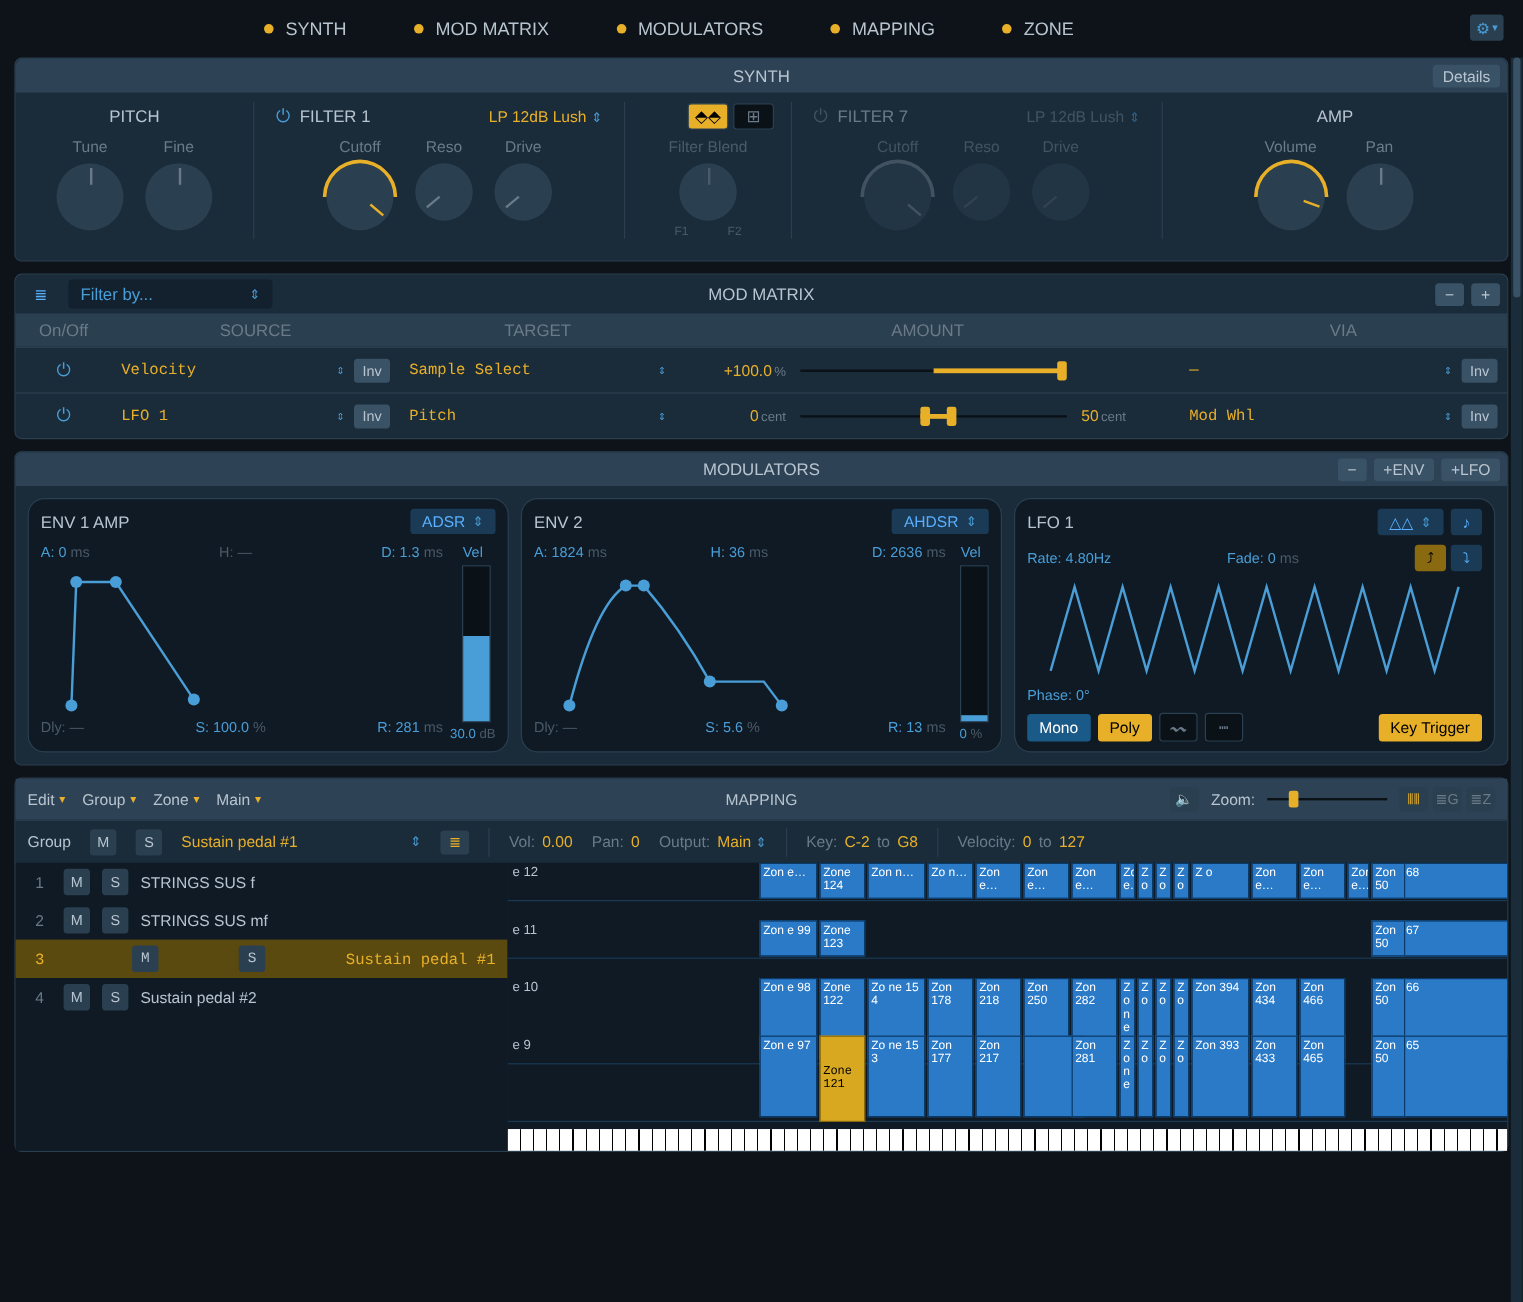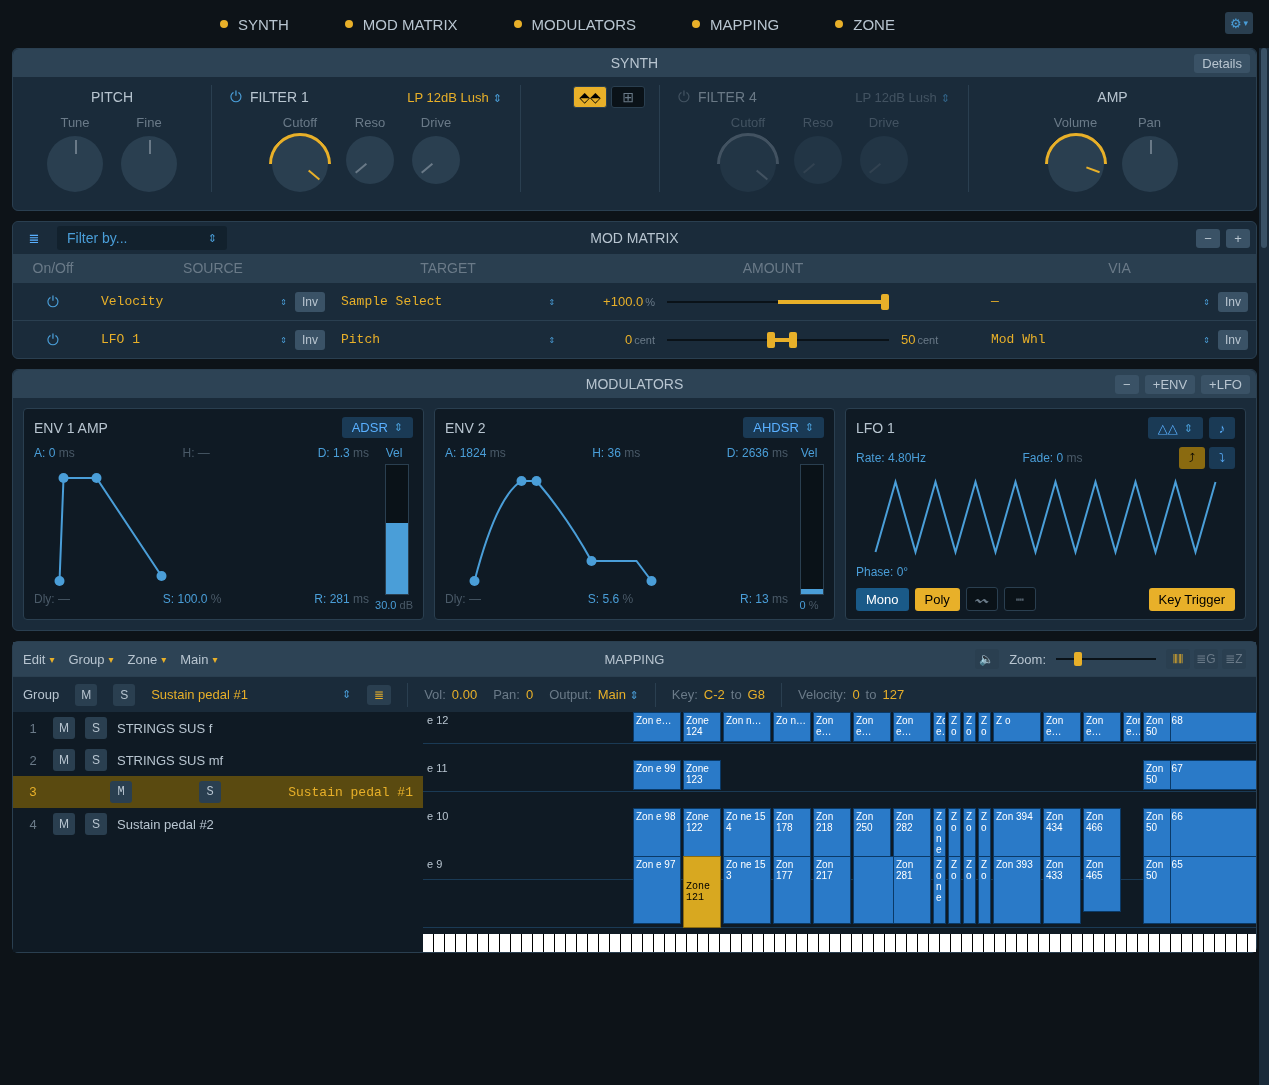--- a/index.html
+++ b/index.html
@@ -78,21 +78,21 @@
   .chev{color:var(--blue);font-size:11px;}
   .inv-btn{background:#3a5266;color:var(--text);padding:3px 7px;border-radius:3px;font-size:12px;}
   .amt-val{width:80px;text-align:right;color:var(--yellow);font-size:13px;}
   .amt-unit{color:var(--text-dim);font-size:11px;margin-left:2px;}
   .slider-track{flex:1;height:2px;background:#0a1218;position:relative;}
   .slider-fill{position:absolute;height:4px;top:-1px;background:var(--yellow);}
   .slider-thumb{position:absolute;width:8px;height:16px;background:var(--yellow);top:-7px;border-radius:2px;}
 
   
   .mod-body{display:flex;padding:10px;gap:10px;}
-  .mod-panel{flex:1;background:var(--panel-darker);border:1px solid var(--border);border-radius:4px;padding:8px 10px;display:flex;flex-direction:column;}
+  .mod-panel{flex:1;background:var(--panel-darker);border:1px solid var(--border);border-radius:14px;padding:8px 10px;display:flex;flex-direction:column;}
   .mod-head{display:flex;justify-content:space-between;align-items:center;margin-bottom:8px;}
   .mod-name{color:var(--text);font-size:14px;}
   .mode-sel{background:#1a3a55;color:var(--blue-bright);padding:3px 10px;border-radius:3px;font-size:13px;display:flex;gap:6px;align-items:center;}
   .env-params{display:flex;justify-content:space-between;color:var(--blue);font-size:12px;margin-bottom:6px;}
   .env-params span{white-space:nowrap;}
   .env-graph{height:120px;position:relative;margin-bottom:6px;}
   .env-row2{display:flex;justify-content:space-between;color:var(--blue);font-size:12px;}
   .vel-meter{width:24px;background:#0a1218;border:1px solid var(--border);position:relative;margin-left:6px;}
   .vel-fill{position:absolute;bottom:0;left:0;right:0;background:var(--blue);}
   .lfo-wave{height:80px;position:relative;margin:8px 0;}
@@ -239,28 +239,38 @@
 
     <div class="synth-col" style="width:110px">
       <div class="col-title" style="width:100%;justify-content:flex-end;gap:4px">
         <div class="rbtn active">
             <span style="color:#000">⬘⬘</span>
           </div>
         <div class="rbtn">
             <span style="color:var(--text-dim)">⊞</span>
           </div>
       </div>
+      <div class="knob-wrap">
+          <div class="knob-label" style="color:var(--text-dimmer)">Filter Blend</div>
+          <div class="knob small dim">
+            <div class="tick" style="transform:rotate(0deg);transform-origin:1px 20px;background:var(--text-dimmer)"></div>
+          </div>
+      <div class="blend-labels">
+            <span>F1</span>
+            <span>F2</span>
+          </div>
+        </div>
     </div>
     <div class="vdiv"></div>
 
     <div class="synth-col" style="width:280px;opacity:0.5">
       <div class="col-title" style="width:100%;justify-content:space-between;padding:0 4px">
         <span style="display:flex;gap:8px;align-items:center">
             <span class="power" style="color:var(--text-dim)">⏻</span>
-            <span>FILTER 4</span>
+            <span>FILTER 7</span>
           </span>
         <span class="filter-type" style="color:var(--text-dim)">
             <span>LP 12dB Lush</span>
             <span class="chev">⇕</span>
           </span>
       </div>
       <div class="knobs-row">
         <div class="knob-wrap">
             <div class="knob-label">Cutoff</div>
             <div class="knob">
@@ -697,21 +707,21 @@
         <div class="zone" style="left: 350px; width: 38px; top: 144px; height: 68px;">Zon 177</div>
         <div class="zone" style="left: 390px; width: 38px; top: 144px; height: 68px;">Zon 217</div>
         <div class="zone" style="left: 430px; width: 26px; top: 144px; height: 68px; padding-left: 47px;">Zon 249</div>
         <div class="zone" style="left: 470px; width: 38px; top: 144px; height: 68px;">Zon 281</div>
         <div class="zone" style="left: 510px; width: 13px; top: 144px; height: 68px;">Z o n e</div>
         <div class="zone" style="left: 525px; width: 13px; top: 144px; height: 68px;">Z o</div>
         <div class="zone" style="left: 540px; width: 13px; top: 144px; height: 68px;">Z o</div>
         <div class="zone" style="left: 555px; width: 13px; top: 144px; height: 68px;">Z o</div>
         <div class="zone" style="left: 570px; width: 48px; top: 144px; height: 68px;">Zon 393</div>
         <div class="zone" style="left: 620px; width: 38px; top: 144px; height: 68px;">Zon 433</div>
-        <div class="zone" style="left: 660px; width: 38px; top: 144px; height: 56px;">Zon 465</div>
+        <div class="zone" style="left: 660px; width: 38px; top: 144px; height: 68px;">Zon 465</div>
         <div class="zone" style="left: 720px; width: 28px; top: 144px; height: 68px;">Zon 50</div>
       </div>
   </div>
 </div>
 
 <div class="scrollbar">
     <div class="scrollbar-thumb"></div>
   </div>
 
 </body></html>

